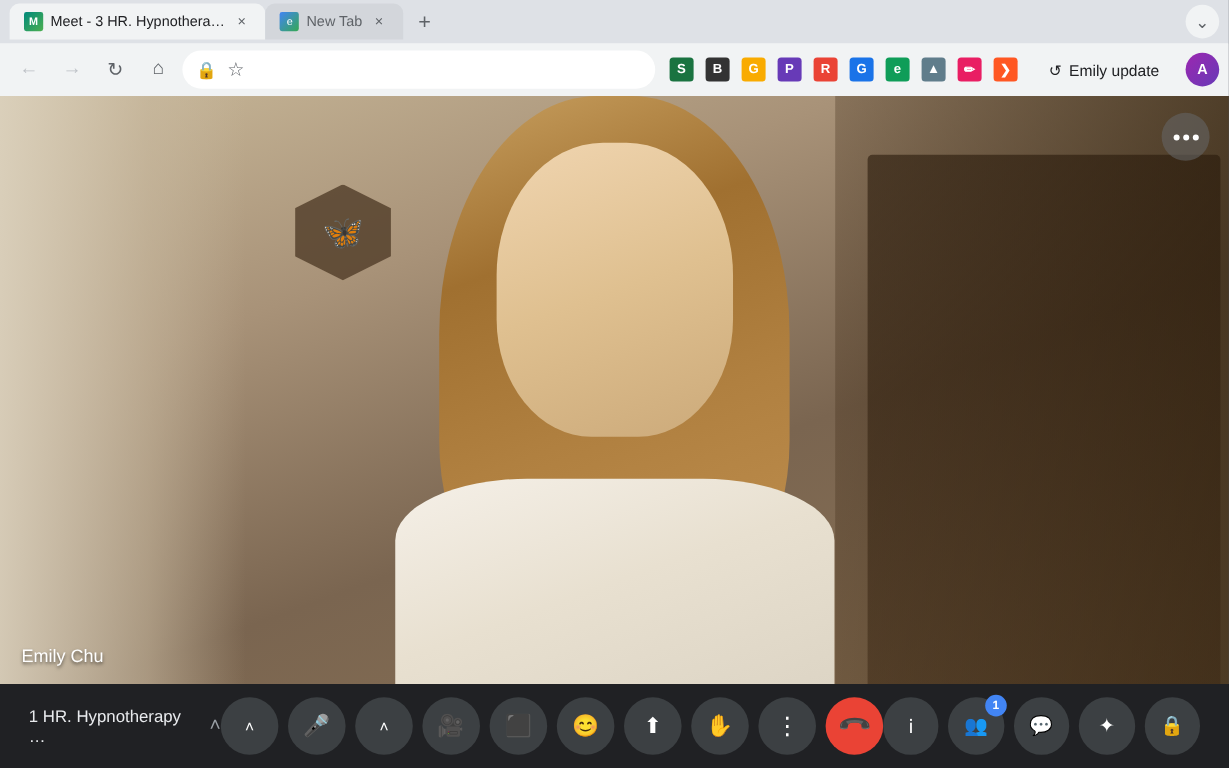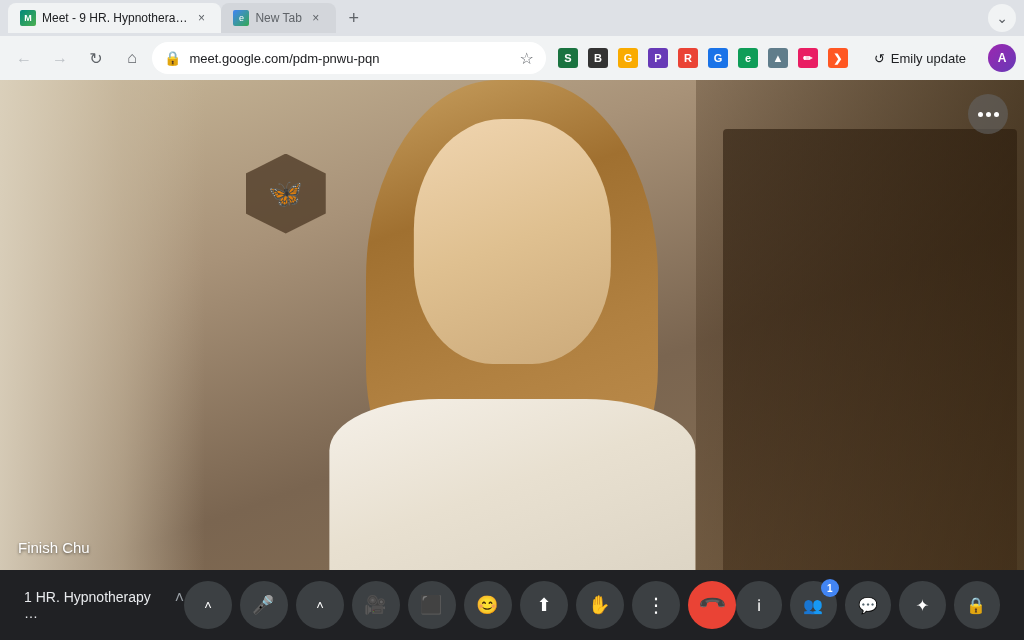--- a/index.html
+++ b/index.html
@@ -376,20 +376,21 @@
       height: 70px;
       background: #202124;
       display: flex;
       align-items: center;
       padding: 0 24px;
       gap: 0;
     }
 
     .meeting-title {
       display: flex;
+      align-items: center;
       gap: 6px;
       min-width: 160px;
       color: white;
       font-size: 14px;
     }
 
     .title-text {
       font-size: 14px;
       color: #e8eaed;
     }
@@ -469,21 +470,21 @@
   </style>
 </head>
 <body>
 
 <div class="browser-chrome">
 
   <div class="tab-bar">
 
     <div class="tab active">
       <div class="tab-favicon tab-favicon-meet">M</div>
-      <span class="tab-label">Meet - 9 HR. Hypnothera…</span>
+      <span class="tab-label">Meet - 3 HR. Hypnothera…</span>
       <div class="tab-close">×</div>
     </div>
 
     <div class="tab inactive">
       <div class="tab-favicon tab-favicon-chrome">e</div>
       <span class="tab-label">New Tab</span>
       <div class="tab-close">×</div>
     </div>
 
     <div class="tab-new">+</div>
@@ -493,21 +494,20 @@
 
   <div class="address-bar-row">
 
     <button class="nav-btn disabled">←</button>
     <button class="nav-btn disabled">→</button>
     <button class="nav-btn">↻</button>
     <button class="nav-btn">⌂</button>
 
     <div class="address-input">
       <span class="address-lock">🔒</span>
-      <span class="address-text">meet.google.com/pdm-pnwu-pqn</span>
       <span class="address-star">☆</span>
     </div>
 
     <div class="toolbar-icons">
       <div class="toolbar-icon">
         <div class="ext-icon ext-green">S</div>
       </div>
       <div class="toolbar-icon">
         <div class="ext-icon" style="background:#333;color:#fff;">B</div>
       </div>
@@ -567,21 +567,21 @@
       </div>
 
     </div>
 
     <div class="more-btn">
       <div class="more-dot"></div>
       <div class="more-dot"></div>
       <div class="more-dot"></div>
     </div>
 
-    <div class="participant-name">Finish Chu</div>
+    <div class="participant-name">Emily Chu</div>
   </div>
 
   <div class="controls-bar">
 
     <div class="meeting-title">
       <span class="title-text">1 HR. Hypnotherapy …</span>
       <span class="title-chevron">˄</span>
     </div>
 
     <div class="controls-center">

